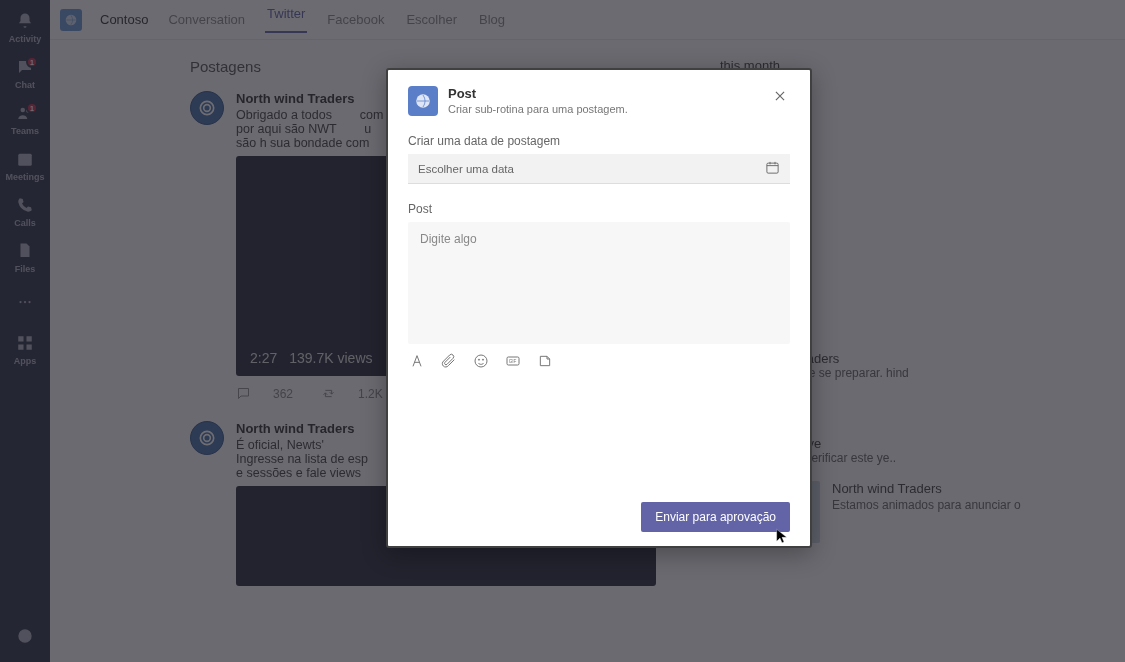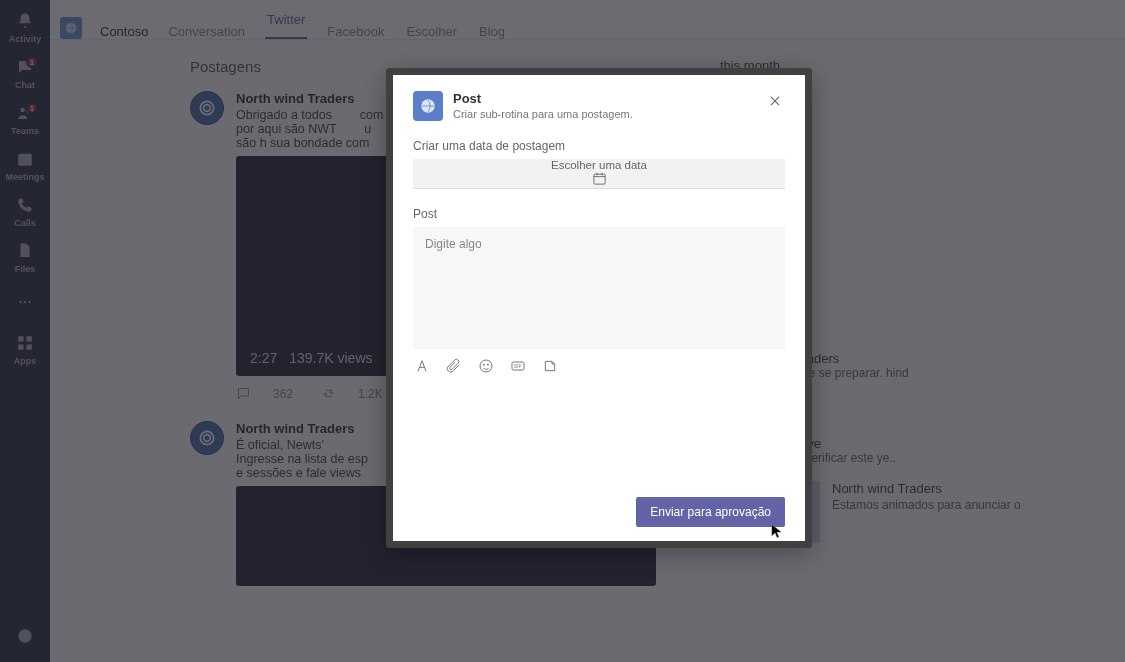--- a/index.html
+++ b/index.html
@@ -8,21 +8,21 @@
   .app { display: flex; width: 1125px; height: 662px; background: #f5f5f5; }
   .railbar { width: 50px; background: #33344a; display: flex; flex-direction: column; align-items: center; padding-top: 4px; position: relative; }
   .rail-item { width: 50px; height: 46px; display:flex; flex-direction:column; align-items:center; justify-content:center; color:#b0b0c0; font-size:9px; position:relative; cursor:pointer;font-weight:bold;}
   .rail-item .ricon { width:22px; height:22px; display:flex; align-items:center; justify-content:center; margin-bottom:2px; }
   .rail-item .ricon svg { fill:#b0b0c0; }
   .badge-dot { position:absolute; top:6px; right:12px; width:12px; height:12px; border-radius:50%; background:#c4314b; border:2px solid #33344a; font-size:7px; color:#fff; display:flex; align-items:center; justify-content:center; line-height:1;}
   .railbar .bottom { margin-top:auto; margin-bottom:10px;}
   .rail-item.help { height:30px; }
 
   .main { flex:1; display:flex; flex-direction:column; }
-  .topbar { height:40px; display:flex; align-items:flex-end; padding-left:10px; gap:18px; font-size:13px; color:#888; border-bottom:1px solid #e6e6e6; background:#fafafa;}
+  .topbar { height:40px; display:flex; align-items:center; padding-left:10px; gap:18px; font-size:13px; color:#888; border-bottom:1px solid #e6e6e6; background:#fafafa;}
   .topbar .brand-icon { width:22px; height:22px; background:#6e98d1; border-radius:3px; display:flex; align-items:center; justify-content:center;}
   .topbar .brand-icon svg { fill:#fff; }
   .topbar .brand-name { color:#333; font-weight:400; }
   .topbar .tab { cursor:pointer; padding:0 2px; }
   .topbar .tab.active { color:#6264a7; border-bottom:2px solid #6264a7; padding-bottom:10px;}
 
   .content { flex:1; display:flex; padding:18px 22px 0 140px; gap:20px; position:relative; }
   .col-left { width:490px; }
   .col-right { flex:1; padding-left:20px;}
 
@@ -45,31 +45,31 @@
   .right-img-row { display:flex; gap:12px; align-items:flex-start; margin-top:16px;}
   .thumb { width:100px; height:62px; background:#cdd6de; border-radius:2px; position:relative; overflow:hidden;}
   .thumb .person { position:absolute; left:20px; top:6px; width:60px; height:60px; }
   .thumb .person .head { width:22px; height:22px; border-radius:50%; background:#d9a07a; position:absolute; top:4px; left:20px;}
   .thumb .person .body { width:40px; height:40px; background:#2a4a6a; position:absolute; top:22px; left:10px; border-radius:6px 6px 0 0;}
 
   
   .scrim { position:absolute; inset:0; background:rgba(30,30,40,0.65); }
 
   
-  .modal-wrap { position:absolute; top:68px; left:386px; width:426px; height:480px; background:#fff; border:7px solid #404040; border-radius:3px; box-shadow:0 6px 24px rgba(0,0,0,0.3); display:flex; flex-direction:column; padding:16px 20px 14px 20px;}
+  .modal-wrap { position:absolute; top:68px; left:386px; width:426px; height:480px; background:#fff; border:2px solid #404040; border-radius:3px; box-shadow:0 6px 24px rgba(0,0,0,0.3); display:flex; flex-direction:column; padding:16px 20px 14px 20px;}
   .modal-header { display:flex; align-items:flex-start; gap:10px; position:relative;}
   .modal-appicon { width:30px; height:30px; background:#5b7ec8; border-radius:4px; display:flex; align-items:center; justify-content:center;}
   .modal-appicon svg { fill:#fff; }
   .modal-title { font-size:13px; font-weight:700; color:#333; }
   .modal-sub { font-size:11px; color:#777; margin-top:2px;}
   .modal-close { position:absolute; right:0; top:0; width:20px; height:20px; display:flex; align-items:center; justify-content:center; cursor:pointer; color:#666;}
   .modal-close svg { stroke:#666; }
 
   .field-label { font-size:12px; color:#666; margin-top:18px; }
-  .date-field { margin-top:6px; height:30px; background:#f2f2f2; border:none; display:flex; align-items:center; justify-content:space-between; padding:0 10px; font-size:11.5px; color:#666; border-bottom:1px solid #ddd;flex-direction:column;}
+  .date-field { margin-top:6px; height:30px; background:#f2f2f2; border:none; display:flex; align-items:center; justify-content:space-between; padding:0 10px; font-size:11.5px; color:#666; border-bottom:1px solid #ddd;}
   .date-field svg { stroke:#666; fill:none;}
 
   .textarea-wrap { margin-top:6px; background:#f7f7f7; height:122px; border-radius:2px; padding:10px 12px; font-size:12px; color:#666;}
   .textarea-wrap .ph { color:#888; }
   .toolbar { display:flex; gap:14px; margin-top:8px; align-items:center; }
   .toolbar .ticon { width:18px; height:18px; display:flex; align-items:center; justify-content:center; color:#777; }
   .toolbar .ticon svg { stroke:#777; fill:none; }
 
   .modal-footer { margin-top:auto; display:flex; justify-content:flex-end; position:relative;}
   .submit-btn { background:#6264a7; color:#fff; font-size:12px; padding:8px 14px; border:none; border-radius:2px; cursor:pointer;}

